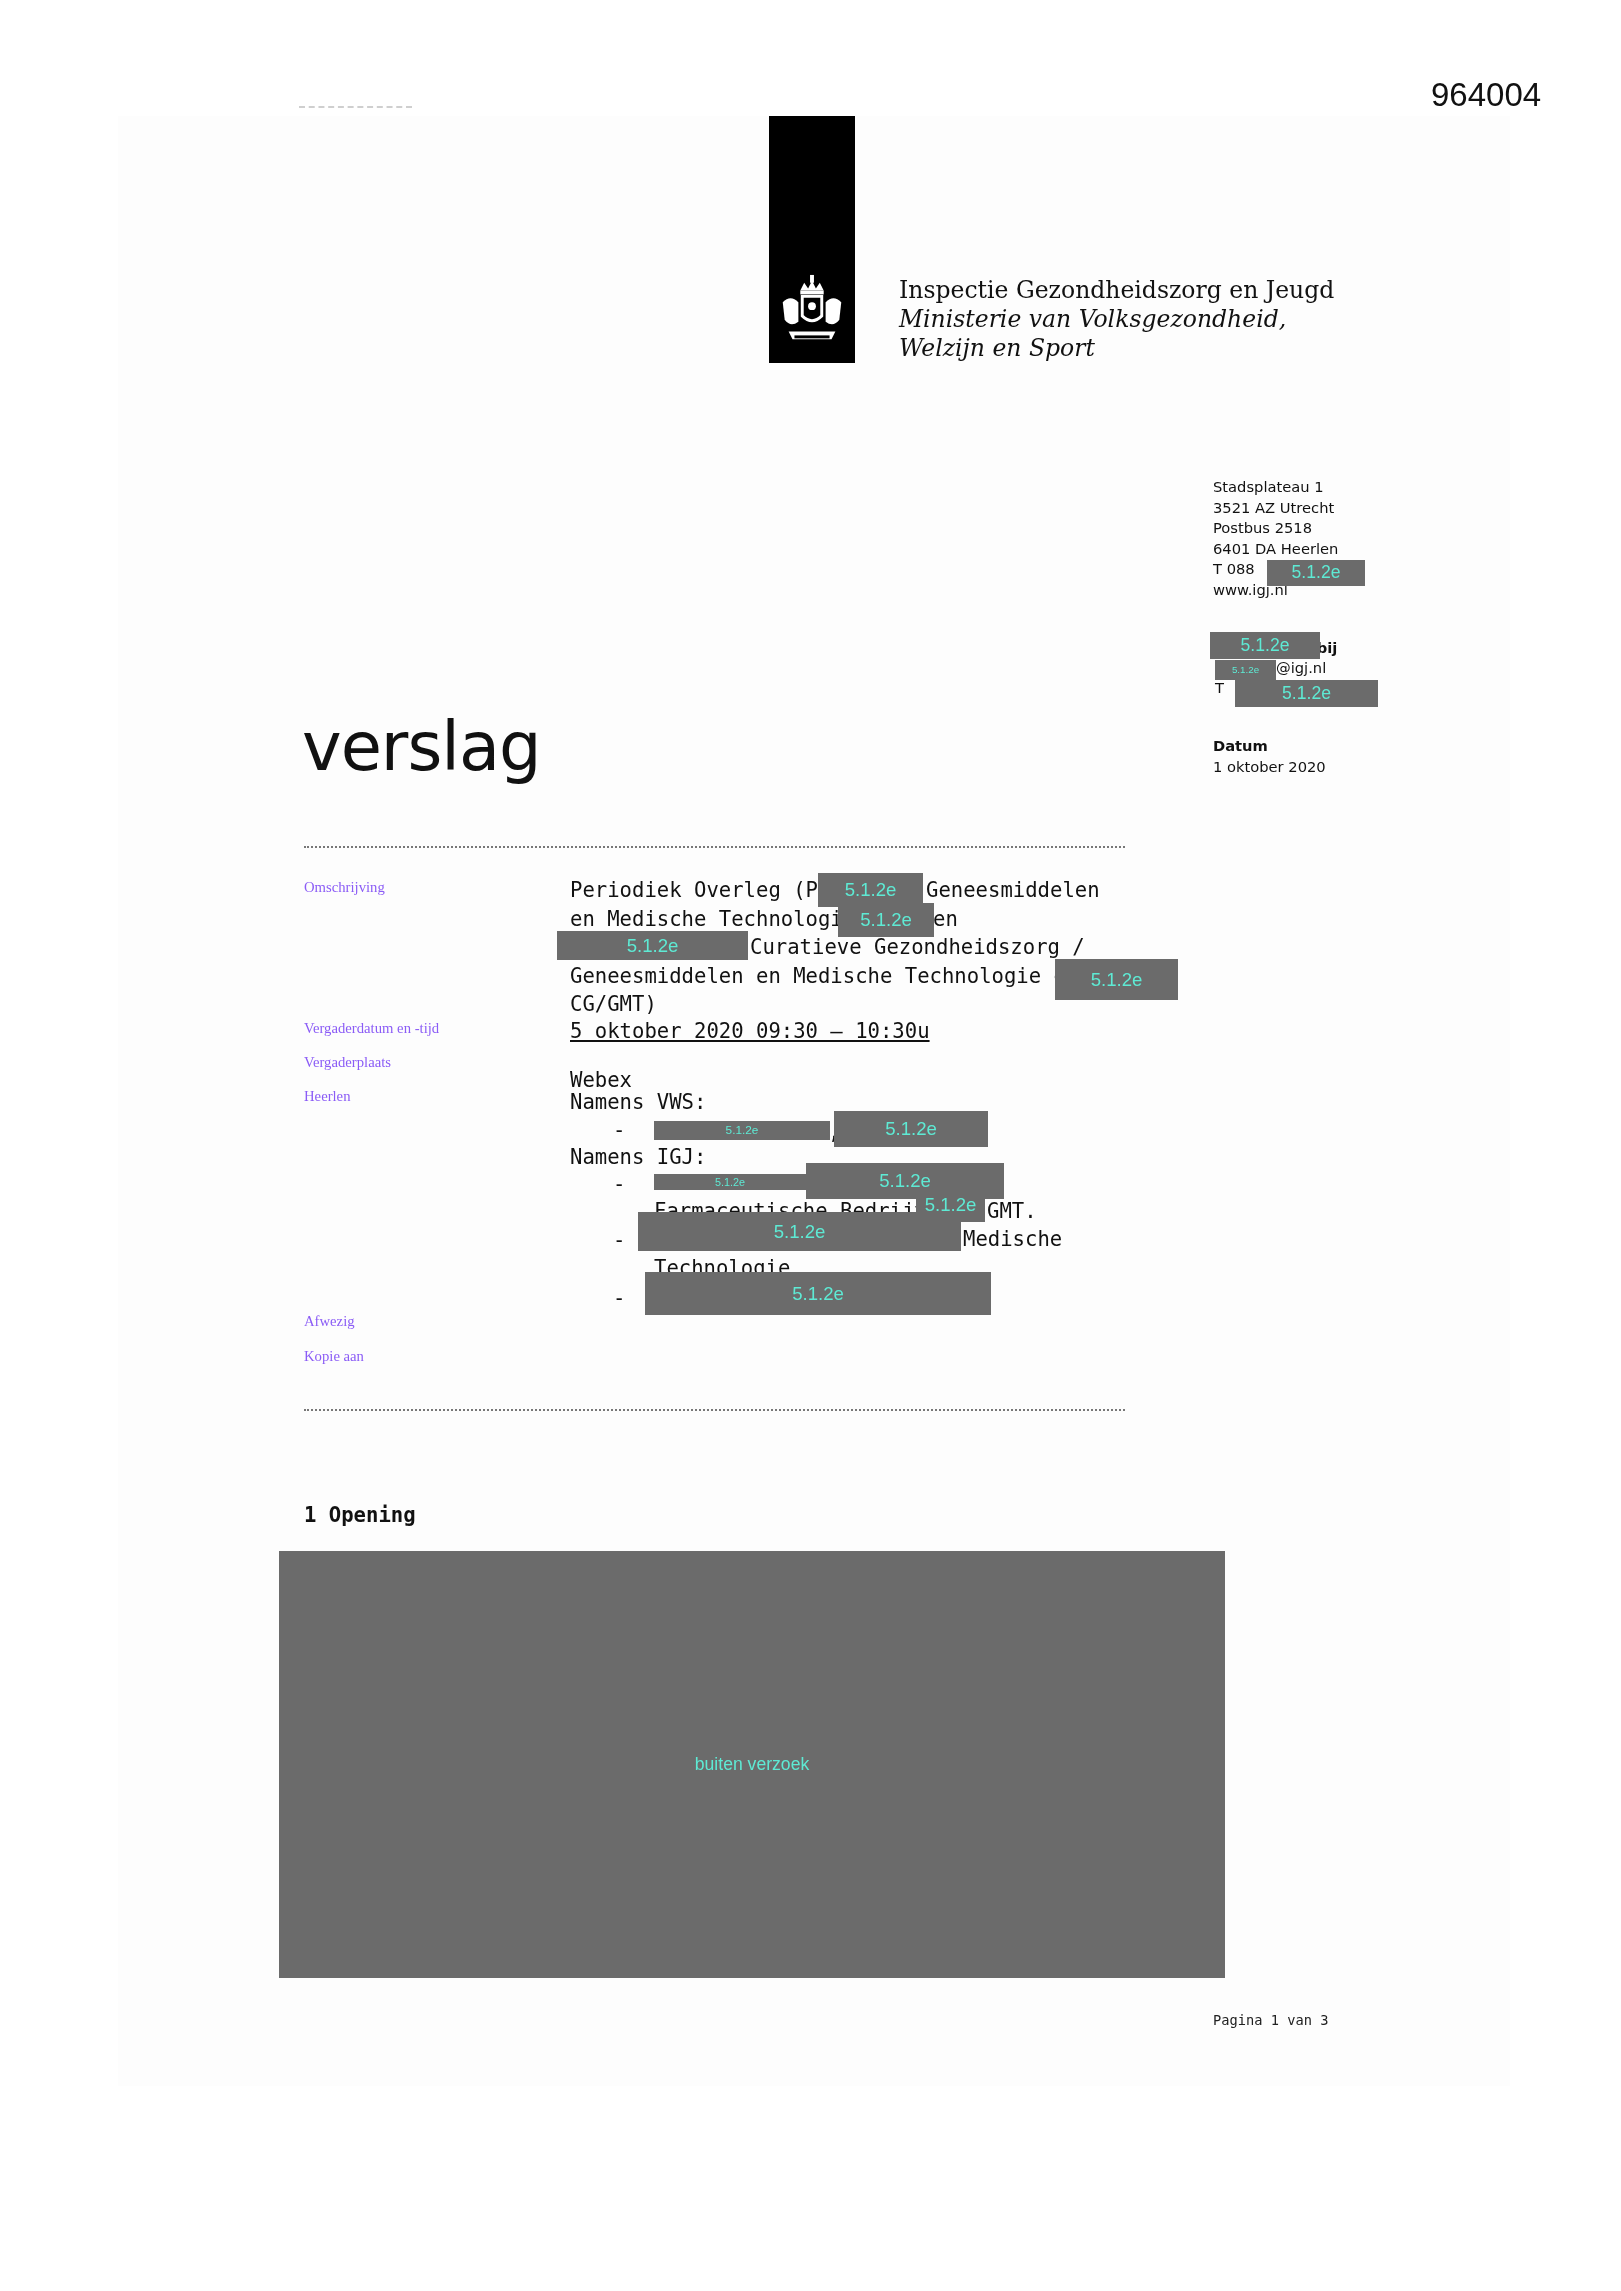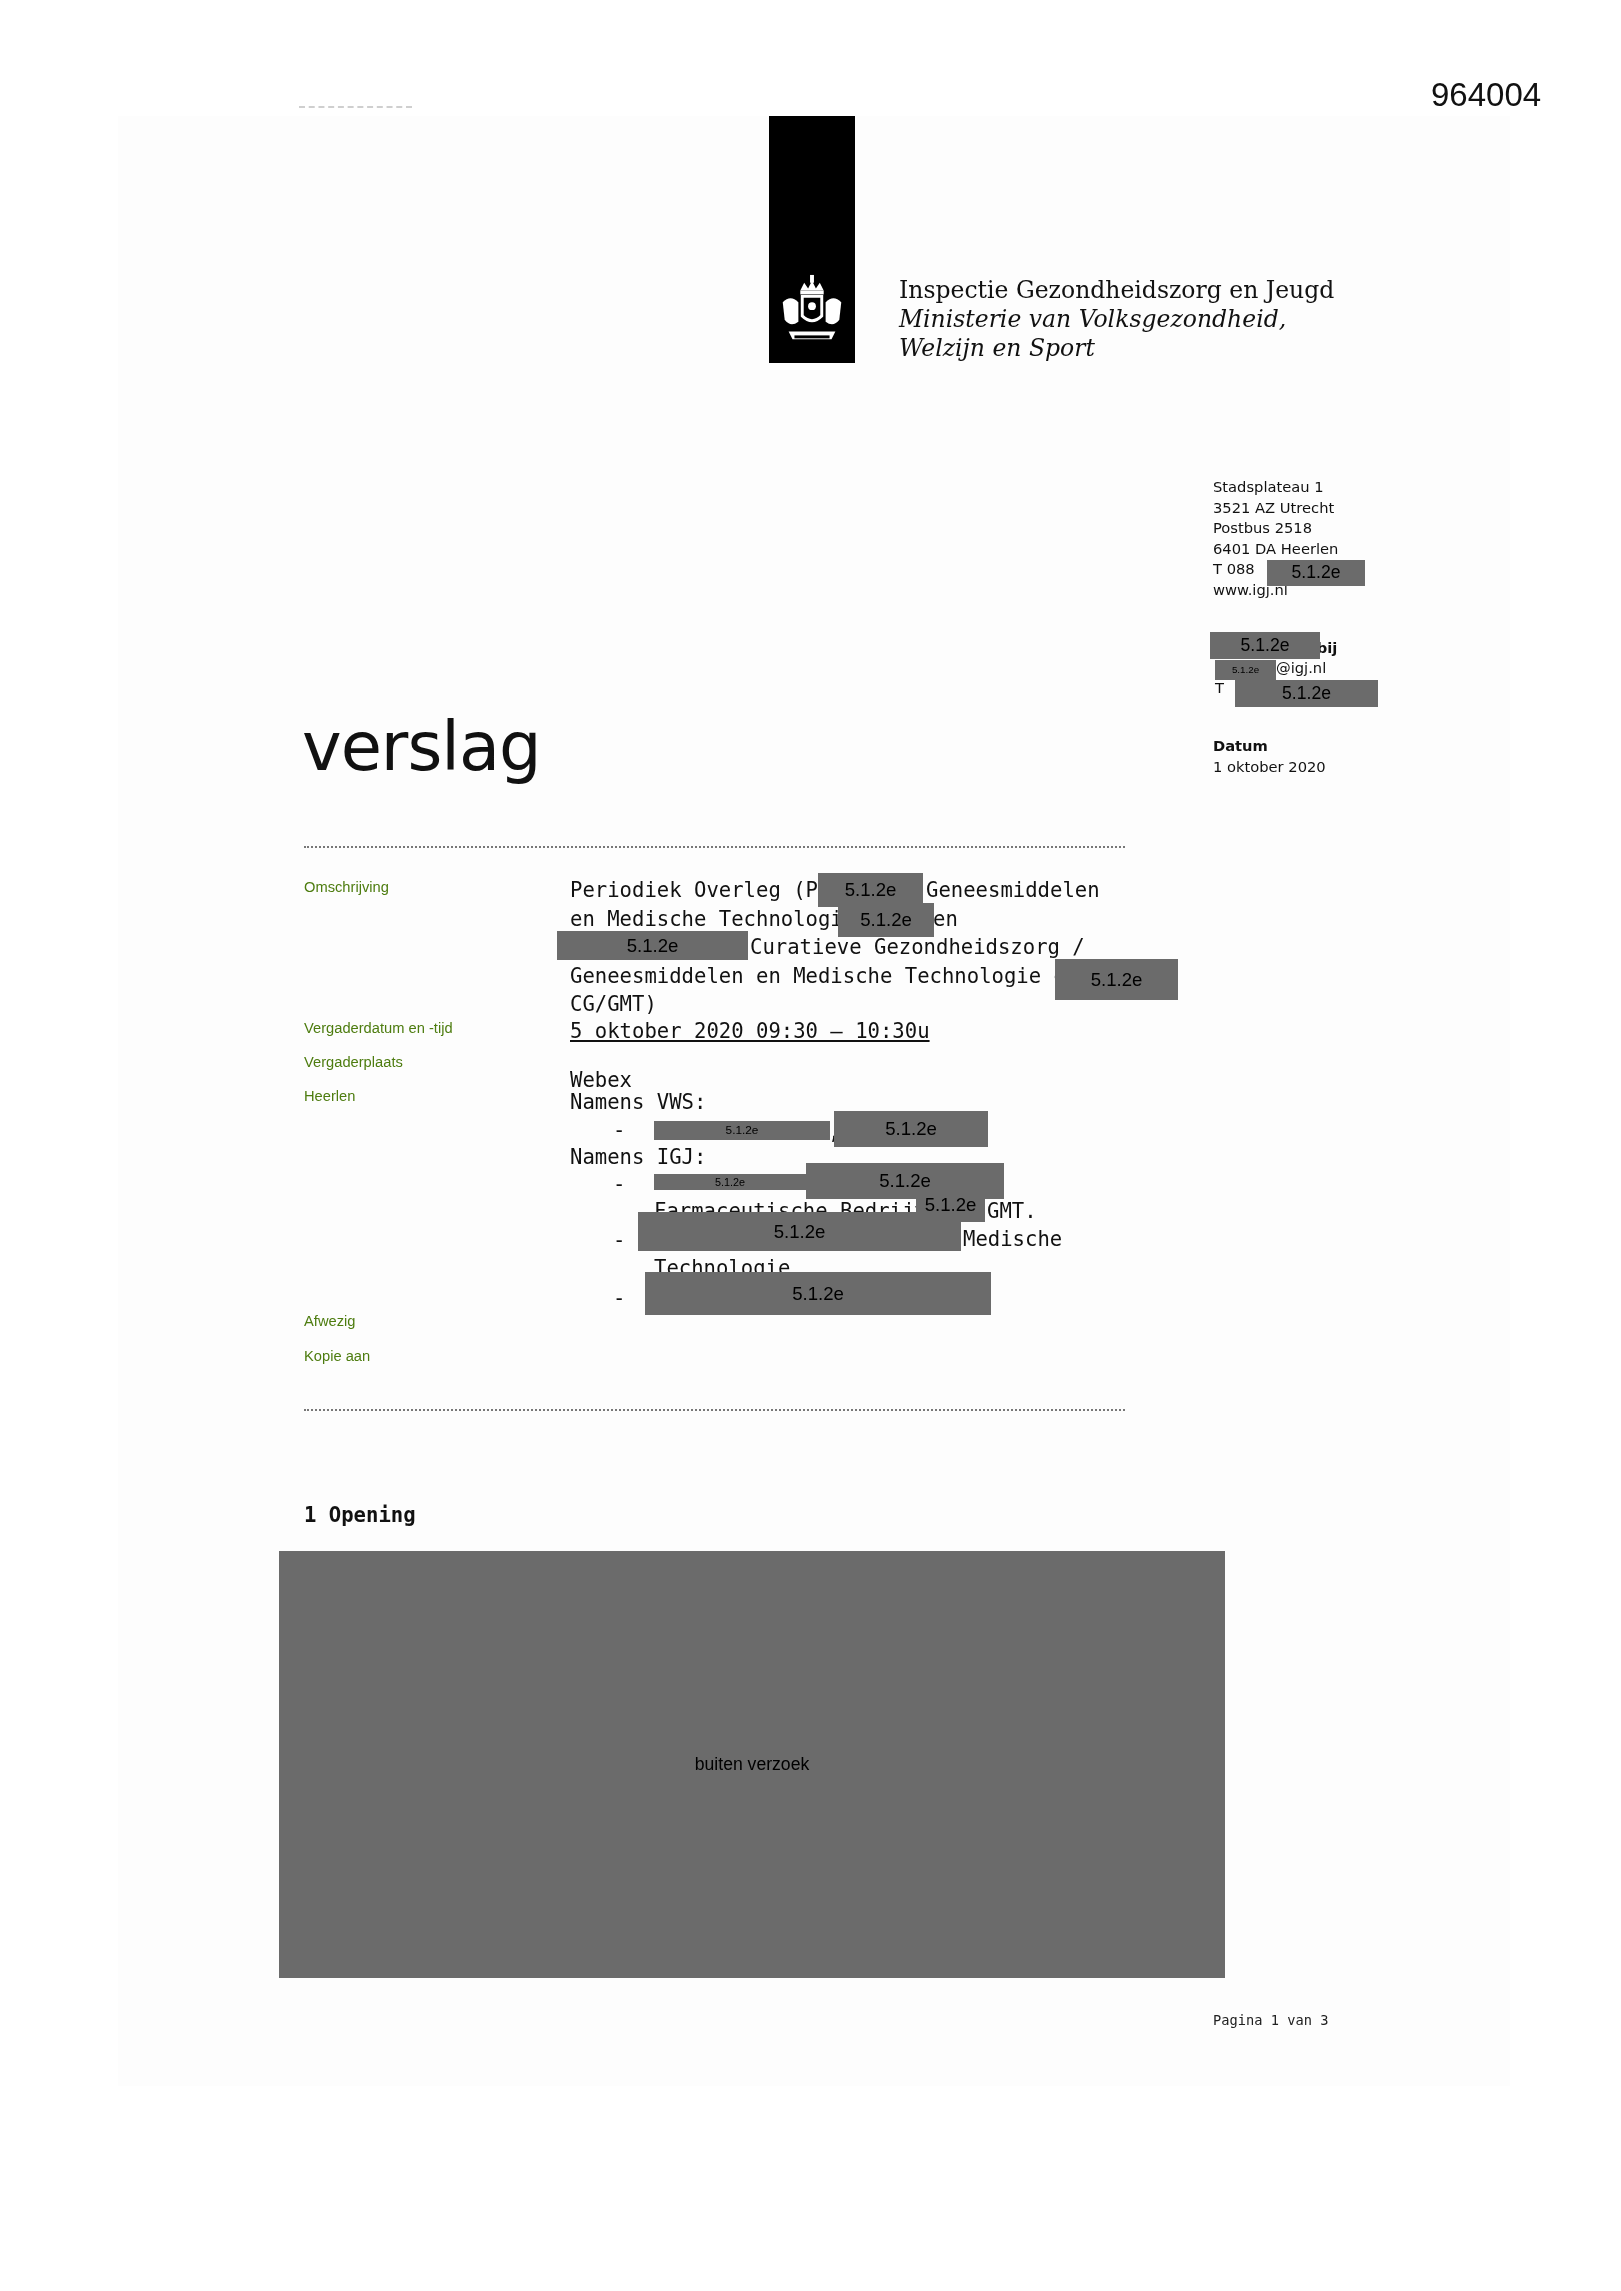--- a/index.html
+++ b/index.html
@@ -7,24 +7,24 @@
     .page-sheet { position: absolute; left: 118px; top: 116px; width: 1392px; height: 1970px; background: #fdfdfd; }
     .abs { position: absolute; }
     .doc-id { left: 1431px; top: 76px; font-family: "Liberation Sans", sans-serif; font-size: 33px; color: #111; }
     .top-cut { left: 299px; top: 106px; width: 113px; height: 7.8px; border-top: 2.9px dashed #bbb; opacity: 0.7; }
     .logo-bar { left: 769px; top: 116px; width: 86px; height: 247px; background: #000; }
     .crest { position: absolute; left: 3.9px; top: 157px; width: 78px; height: 78px; }
     .org-name { left: 875px; top: 276px; font-family: "DejaVu Serif", serif; font-size: 23.5px; line-height: 29px; color: #111; margin-left: 24px; }
     .org-name .italic { font-style: italic; }
     .addr { left: 1213px; top: 477px; font-family: "DejaVu Sans", sans-serif; font-size: 14.7px; line-height: 20.6px; color: #111; }
     .addr .bold { font-weight: bold; margin-top: 28px; }
-    .redact { position: absolute; background: #6b6b6b; color: #000000; font-family: "Liberation Sans", sans-serif; text-align: center; display: flex; align-items: center; justify-content: center; }
+    .redact { position: absolute; background: #6b6b6b; color: #5eead4; font-family: "Liberation Sans", sans-serif; text-align: center; display: flex; align-items: center; justify-content: center; }
     .title { left: 302px; top: 708px; font-family: "DejaVu Sans", sans-serif; font-size: 67px; letter-spacing: -1px; color: #111; }
     .dotline { position: absolute; left: 304px; width: 821px; border-top: 2px dotted #777; }
-    .label { position: absolute; left: 304px; font-family: Liberation Sans, sans-serif; font-size: 14.7px; color: #4d7c0f; }
+    .label { position: absolute; left: 304px; font-family: Liberation Serif, serif; font-size: 14.7px; color: #8b5cf6; }
     .val { position: absolute; left: 570px; font-family: "DejaVu Sans Mono", monospace; font-size: 20.6px; line-height: 28px; color: #111; white-space: nowrap; }
     .section-head { left: 304px; top: 1503px; font-family: "DejaVu Sans Mono", monospace; font-weight: bold; font-size: 20.6px; color: #111; }
     .big-redact { left: 279px; top: 1551px; width: 946px; height: 427px; }
     .footer { left: 1213px; top: 2012px; font-family: "DejaVu Sans Mono", monospace; font-size: 13.7px; color: #222; }
   </style>
 </head>
 <body>
 
 <div class="page-sheet"></div>
 

